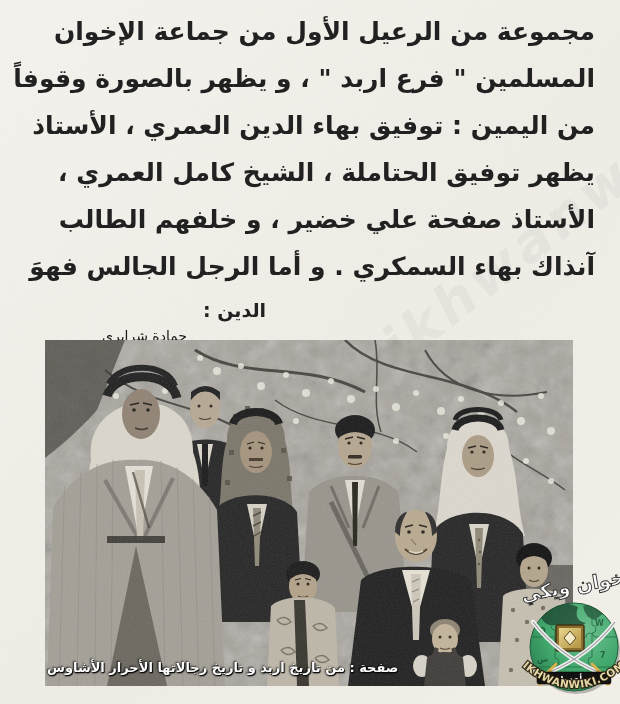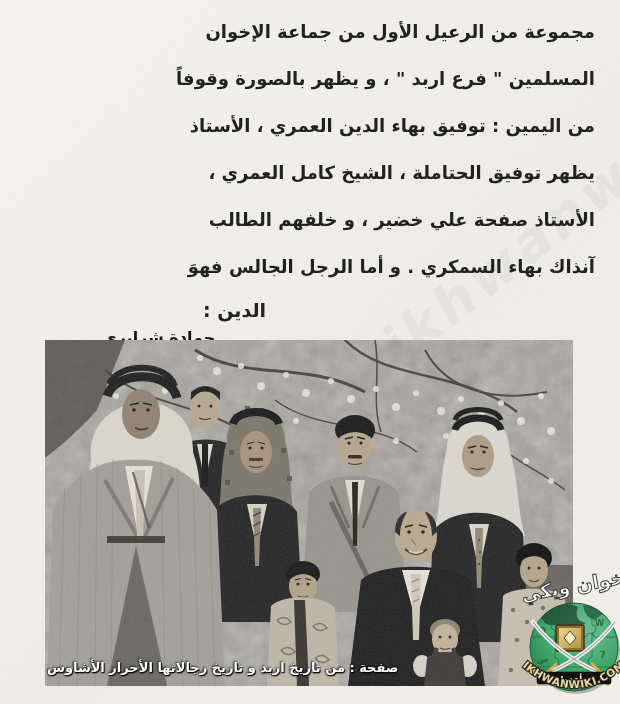--- a/index.html
+++ b/index.html
@@ -1,23 +1,23 @@
 <!DOCTYPE html>
 <html lang="ar"><head>
 <meta charset="utf-8">
 <style>
   html,body{margin:0;padding:0}
   body{width:620px;height:704px;overflow:hidden;background:#f2f0ea;font-family:"DejaVu Sans",sans-serif}
   .page{position:relative;width:620px;height:704px;
         background:linear-gradient(135deg,#f5f3ed 0%,#efede6 55%,#f2f0e9 100%)}
   .text-block{position:absolute;top:8px;right:25px;width:482px;direction:rtl;text-align:right;
-        font-weight:bold;font-size:18px;line-height:47px;color:#1d1d1d;z-index:2}
+        font-weight:bold;font-size:25px;line-height:47px;color:#1d1d1d;z-index:2}
   .tline{white-space:nowrap}
   .attr-label{position:absolute;left:203px;top:299px;font-size:19px;font-weight:bold;color:#1d1d1d;direction:rtl;z-index:2}
-  .attr-name{position:absolute;left:102px;top:328px;font-size:16px;font-weight:bold;color:#121212;direction:rtl;z-index:2}
+  .attr-name{position:absolute;left:102px;top:328px;font-size:14px;font-weight:normal;color:#121212;direction:rtl;z-index:2}
   .faint-wm{position:absolute;left:330px;top:150px;font-size:54px;font-weight:bold;font-style:italic;
         color:rgba(70,70,70,0.055);transform:rotate(-38deg);letter-spacing:5px;z-index:1;pointer-events:none}
   .photo{position:absolute;left:45px;top:340px;width:612px;height:346px;z-index:3}
   .photo-caption{position:absolute;left:2px;bottom:11px;direction:rtl;font-size:13px;font-weight:bold;color:#ffffff;
         text-shadow:0 1px 2px #000,1px 1px 1px #000,-1px -1px 2px rgba(0,0,0,.75);white-space:nowrap;z-index:4}
   .logo{position:absolute;left:495px;top:560px;z-index:6}
   .paper-noise{position:absolute;left:0;top:0;pointer-events:none;opacity:.05;z-index:7}
 </style>
 </head>
 <body>

